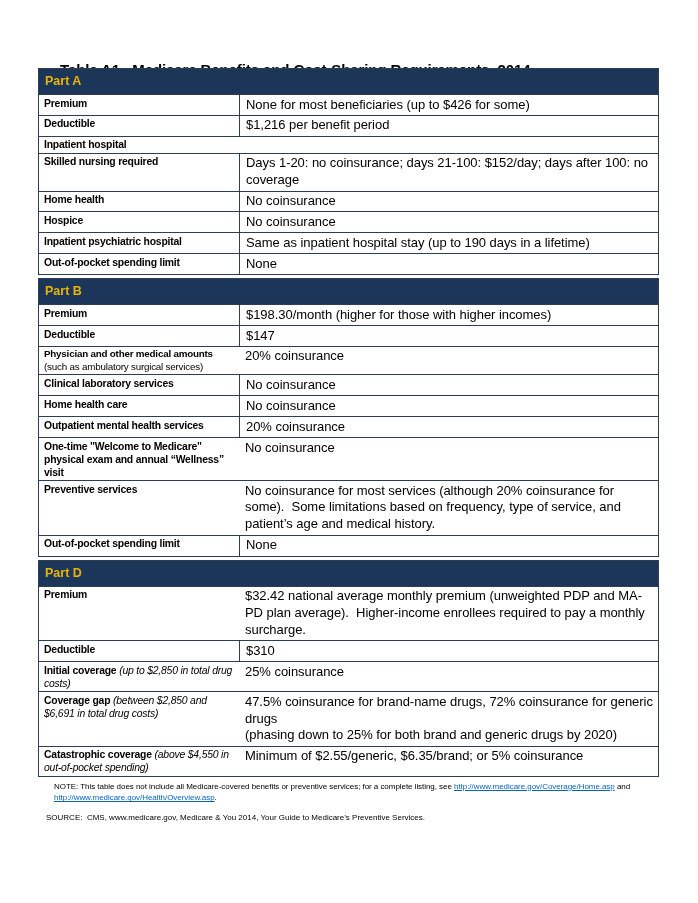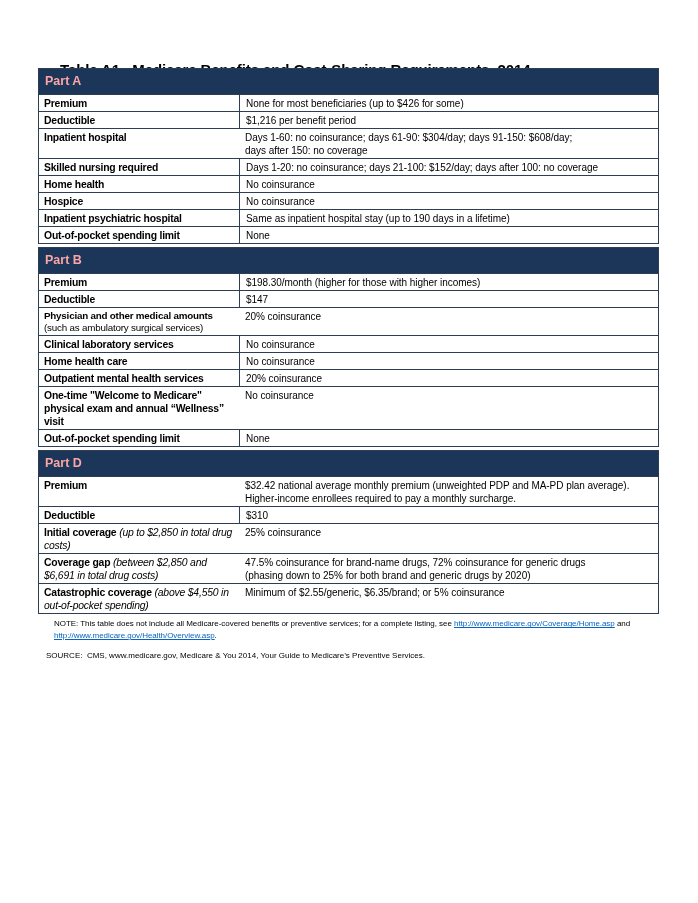--- a/index.html
+++ b/index.html
@@ -15,21 +15,21 @@
   }
 
   .table-wrap { position:absolute; left:38px; top:68px; width:621px; }
 
   .section {
     border:1.5px solid #2E3E52;
     margin-bottom:3px;
     box-sizing:border-box;
   }
   .section-header {
-    background:#1B3659; color:#fca5a5;
+    background:#1B3659; color:#eab308;
     font-weight:bold; font-size:12.5px;
     padding:5px 6px 6px 6px;
   }
 
   .row {
     display:flex; align-items:flex-start;
     border-top:1.5px solid #2E3E52;
     min-height:14px;
   }
   .cell { box-sizing:border-box; padding:1.5px 5px; }
@@ -38,21 +38,21 @@
     padding:1.5px 3px 1.5px 5px;
     font-weight:bold; font-size:10.4px; line-height:1.25;
     letter-spacing:-0.2px;
   }
   .row.tight .label-cell { font-size:9.8px; }
   .label-sub { display:block; font-weight:normal; }
   .label-note { font-weight:normal; font-style:italic; }
   .value-cell {
     flex:1 1 auto;
     padding:1.5px 4px 1.5px 6px;
-    font-size:10px; line-height:1.3; letter-spacing:-0.05px;
+    font-size:13px; line-height:1.3; letter-spacing:-0.05px;
     white-space:pre-line;
   }
   .row.div .value-cell { border-left:1.4px solid #2E3E52; }
 
   .info-row { border-top:1.5px solid #2E3E52; }
   .info-cell {
     padding:2px 5px; font-size:10.3px; line-height:1.32;
     letter-spacing:-0.2px; white-space:pre-line;
   }
 
@@ -78,22 +78,20 @@
       <div class="row div">
         <div class="cell label-cell">Premium</div>
         <div class="cell value-cell">None for most beneficiaries (up to $426 for some)</div>
       </div>
       <div class="row div">
         <div class="cell label-cell">Deductible</div>
         <div class="cell value-cell">$1,216 per benefit period</div>
       </div>
       <div class="row">
         <div class="cell label-cell">Inpatient hospital</div>
-        <div class="cell value-cell">Days 1-60: no coinsurance; days 61-90: $304/day; days 91-150: $608/day;
-days after 150: no coverage</div>
       </div>
       <div class="row div">
         <div class="cell label-cell">Skilled nursing required</div>
         <div class="cell value-cell">Days 1-20: no coinsurance; days 21-100: $152/day; days after 100: no coverage</div>
       </div>
       <div class="row div">
         <div class="cell label-cell">Home health</div>
         <div class="cell value-cell">No coinsurance</div>
       </div>
       <div class="row div">
@@ -137,20 +135,24 @@
         <div class="cell value-cell">No coinsurance</div>
       </div>
       <div class="row div">
         <div class="cell label-cell">Outpatient mental health services</div>
         <div class="cell value-cell">20% coinsurance</div>
       </div>
       <div class="row">
         <div class="cell label-cell">One-time "Welcome to Medicare" physical exam and annual “Wellness” visit</div>
         <div class="cell value-cell">No coinsurance</div>
       </div>
+      <div class="row">
+        <div class="cell label-cell">Preventive services</div>
+        <div class="cell value-cell">No coinsurance for most services (although 20% coinsurance for some).&nbsp; Some limitations based on frequency, type of service, and patient’s age and medical history.</div>
+      </div>
       <div class="row div">
         <div class="cell label-cell">Out-of-pocket spending limit</div>
         <div class="cell value-cell">None</div>
       </div>
     </div>
 
     <div class="section">
       <div class="section-header">Part D</div>
 
 

